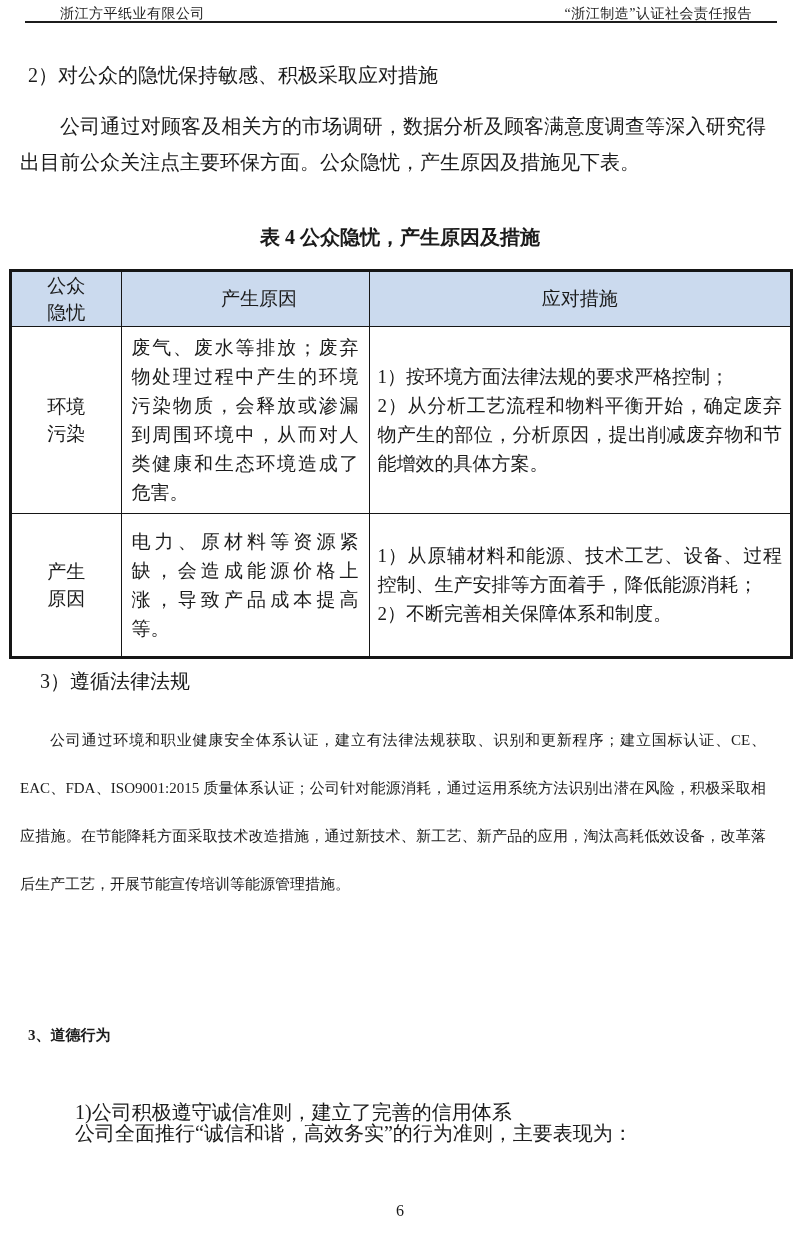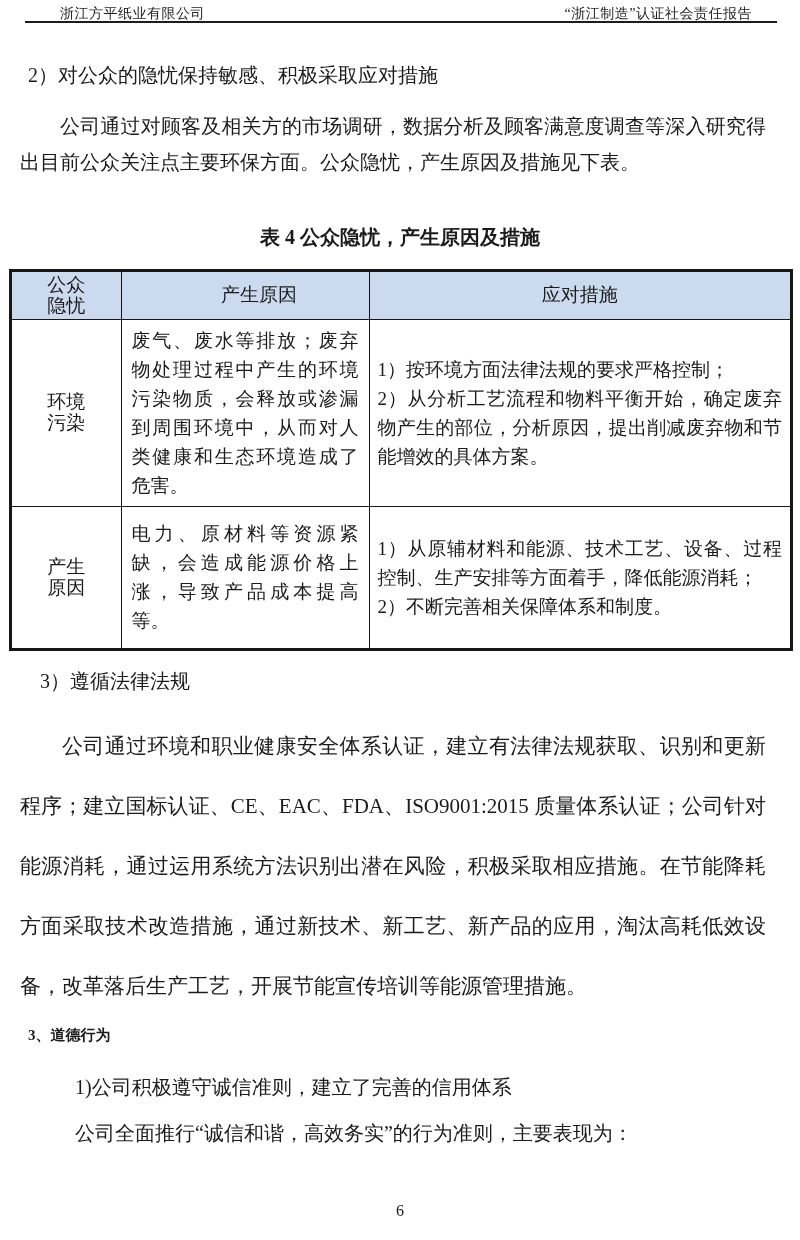--- a/index.html
+++ b/index.html
@@ -22,21 +22,21 @@
     background: #1c1c1c;
   }
 
   
   .h-num { position: absolute; left: 28px; font-size: 20px; }
   .para {
     position: absolute; left: 20px; width: 746px;
     font-size: 20px; text-align: justify; text-indent: 2em;
   }
   .p1 { top: 108px; line-height: 36px; }
-  .p3 { top: 716px; line-height: 60px; font-size: 21px; }
+  .p3 { top: 716px; line-height: 48px; font-size: 15px; }
 
   .tbl-title {
     position: absolute; top: 224px; left: 0; width: 800px;
     text-align: center; font-size: 20px; font-weight: 700;
   }
 
   
   table.concerns {
     position: absolute; top: 270px; left: 10px; width: 780px;
     border-collapse: collapse; table-layout: fixed;
@@ -47,27 +47,27 @@
   }
   table.concerns { border-width: 2.5px; outline: 0.5px solid #161616; }
   th.col-concern, td.cell-concern { width: 110px; text-align: center; vertical-align: middle; }
   th.col-cause,   td.cell-cause   { width: 248px; padding-left: 28px; }
   th.col-measure, td.cell-measure { width: 422px; }
   table.concerns th { font-weight: 400; height: 48px; text-align: center; vertical-align: middle; }
   tr.r1 { height: 187px; }
   tr.r2 { height: 143px; }
   td.cell-cause { padding: 6px 10px; vertical-align: middle; text-align: justify; line-height: 29px; }
   td.cell-measure { padding: 6px 8px; vertical-align: middle; text-align: justify; line-height: 29px; }
-  .two-char { display: inline-block; width: 2.2em; line-height: 21px; }
+  .two-char { display: inline-block; width: 2.2em; line-height: 27px; }
   .prelines { white-space: pre-line; }
 
   .h-law { top: 668px; left: 40px; }
   .h-ethics { position: absolute; left: 28px; top: 1026px; font-size: 15px; font-weight: 700; }
   .ln-ethics { position: absolute; left: 75px; font-size: 20px; }
-  .ln1 { top: 1074px; font-family: Liberation Serif, serif; }
+  .ln1 { top: 1099px; font-family: Liberation Serif, serif; }
   .ln2 { top: 1120px; }
 
   .footer-num {
     position: absolute; top: 1202px; left: 0; width: 800px;
     text-align: center; font-size: 16px;
   }
 </style>
 </head>
 <body>
 

